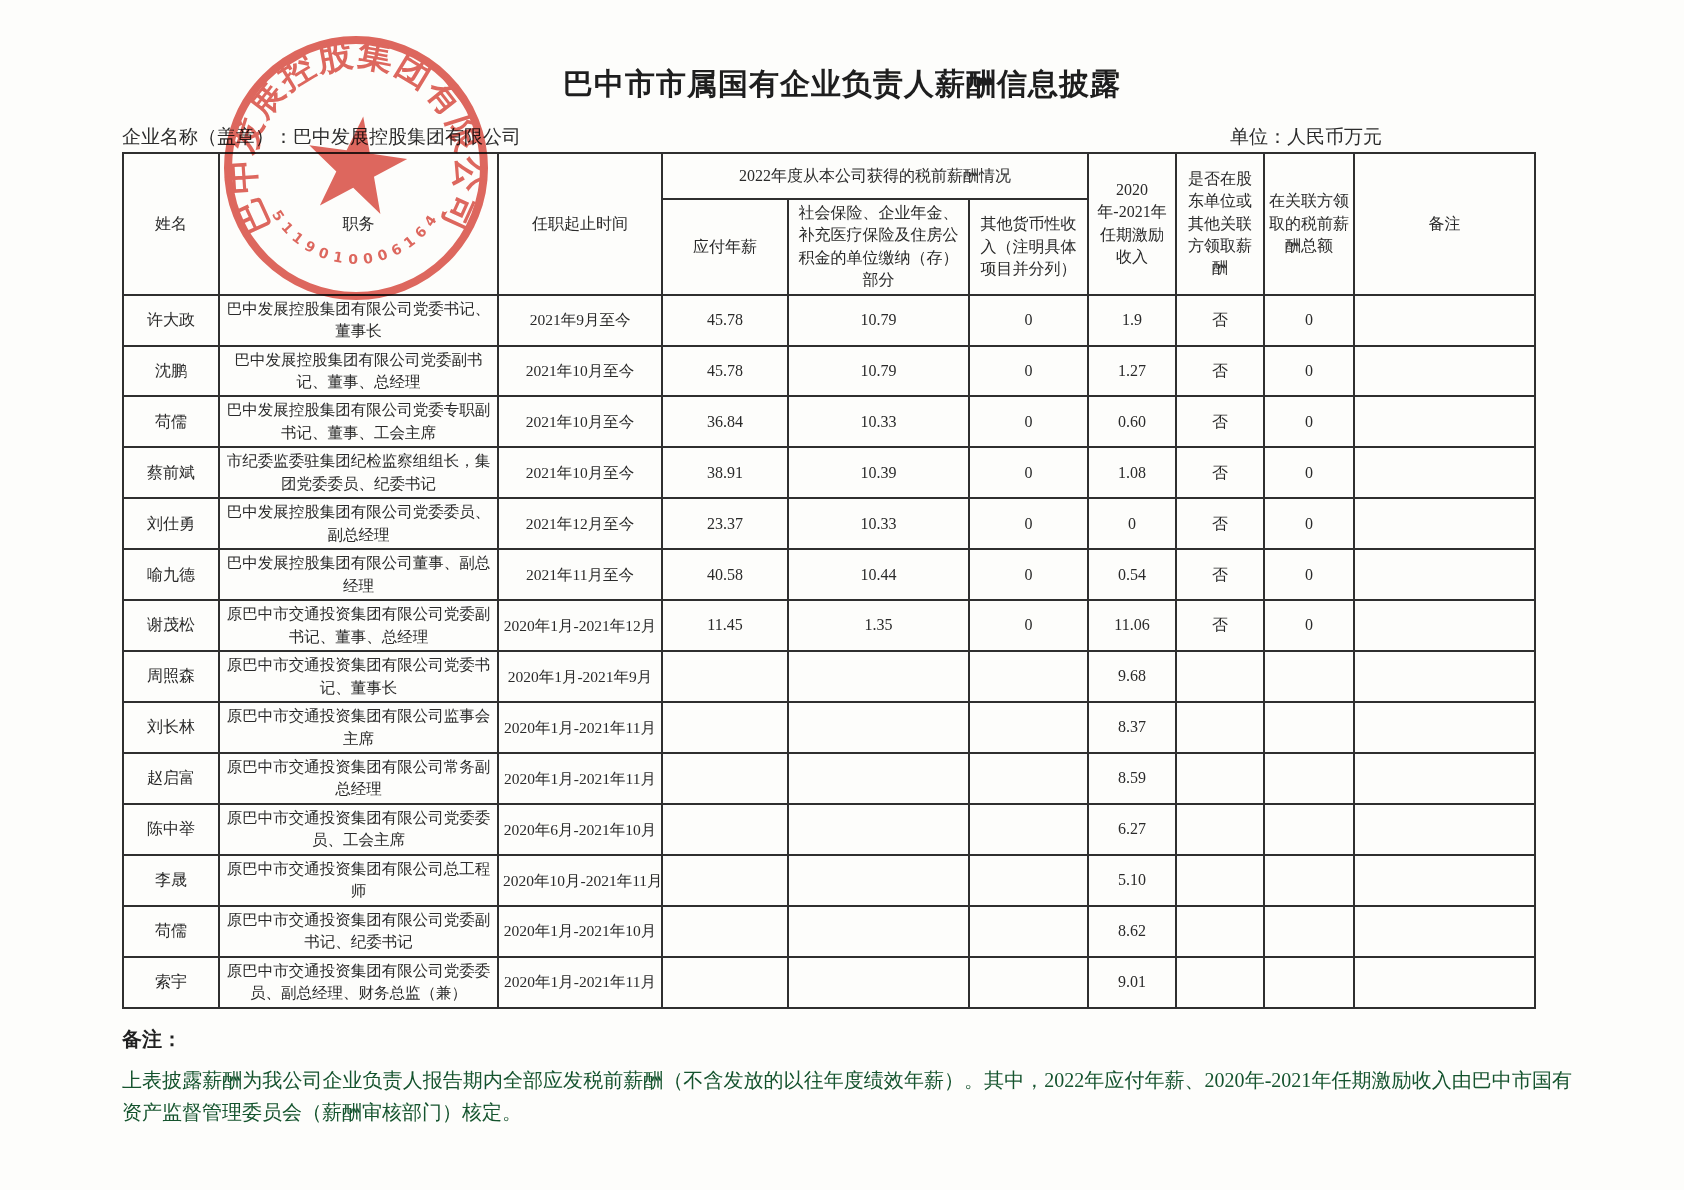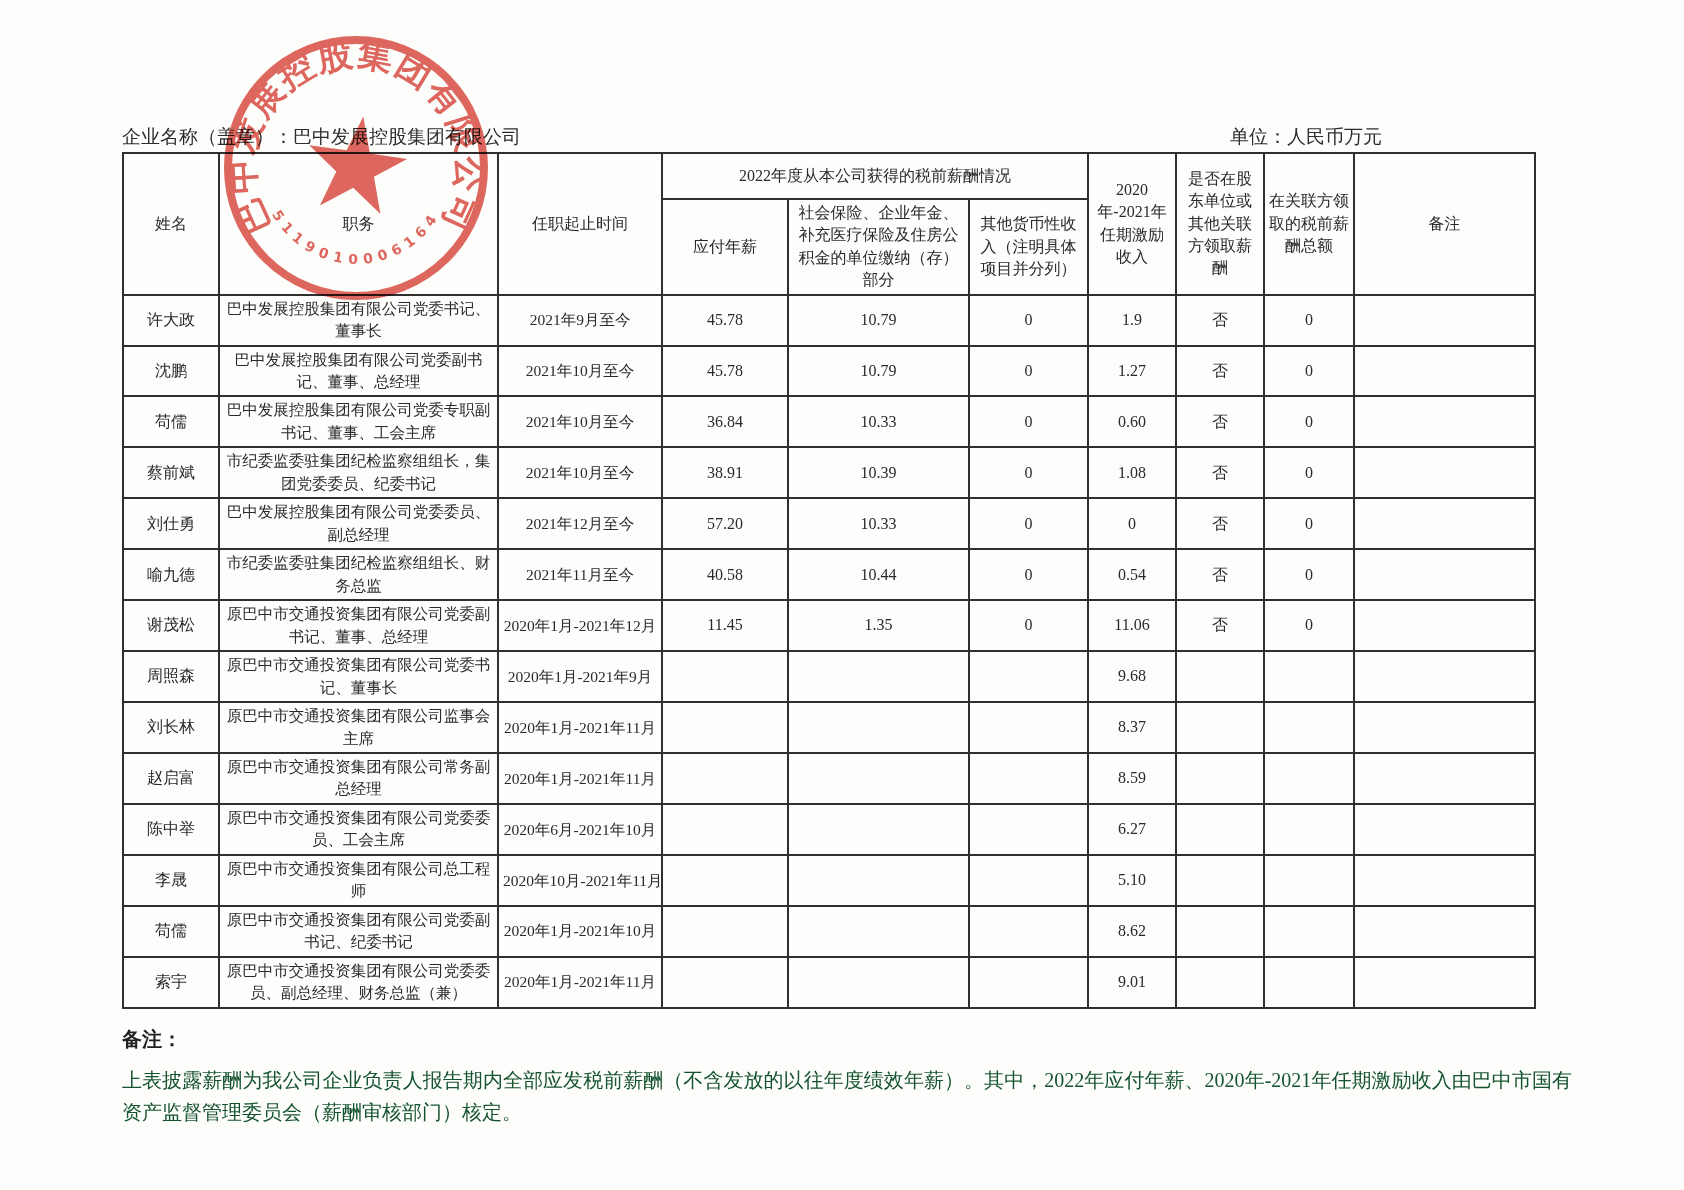--- a/index.html
+++ b/index.html
@@ -54,20 +54,21 @@
   .seal {
     position:absolute; top:33px; left:221px; width:270px; height:270px;
     opacity:0.82; mix-blend-mode:multiply; pointer-events:none;
   }
 </style>
 </head>
 <body>
 
 <div class="page">
 
+  <div class="title">巴中市市属国有企业负责人薪酬信息披露</div>
 
   <div class="meta company"><span>企业名称（盖章）：</span><span>巴中发展控股集团有限公司</span></div>
   <div class="meta unit">单位：人民币万元</div>
 
   <table class="salary">
     <colgroup>
       <col style="width:96px">
         <col style="width:279px">
         <col style="width:164px">
       <col style="width:126px">
@@ -141,31 +142,31 @@
       <td class="num">0</td>
       <td class="num">1.08</td>
       <td class="flag">否</td>
       <td class="num">0</td>
       <td></td>
     </tr>
         <tr>
       <td>刘仕勇</td>
       <td class="pos">巴中发展控股集团有限公司党委委员、副总经理</td>
       <td class="tenure">2021年12月至今</td>
-      <td class="num">57.20</td>
+      <td class="num">23.37</td>
       <td class="num">10.33</td>
       <td class="num">0</td>
       <td class="num">0</td>
       <td class="flag">否</td>
       <td class="num">0</td>
       <td></td>
     </tr>
         <tr>
       <td>喻九德</td>
-      <td class="pos">市纪委监委驻集团纪检监察组组长、财务总监</td>
+      <td class="pos">巴中发展控股集团有限公司董事、副总经理</td>
       <td class="tenure">2021年11月至今</td>
       <td class="num">40.58</td>
       <td class="num">10.44</td>
       <td class="num">0</td>
       <td class="num">0.54</td>
       <td class="flag">否</td>
       <td class="num">0</td>
       <td></td>
     </tr>
         <tr>

